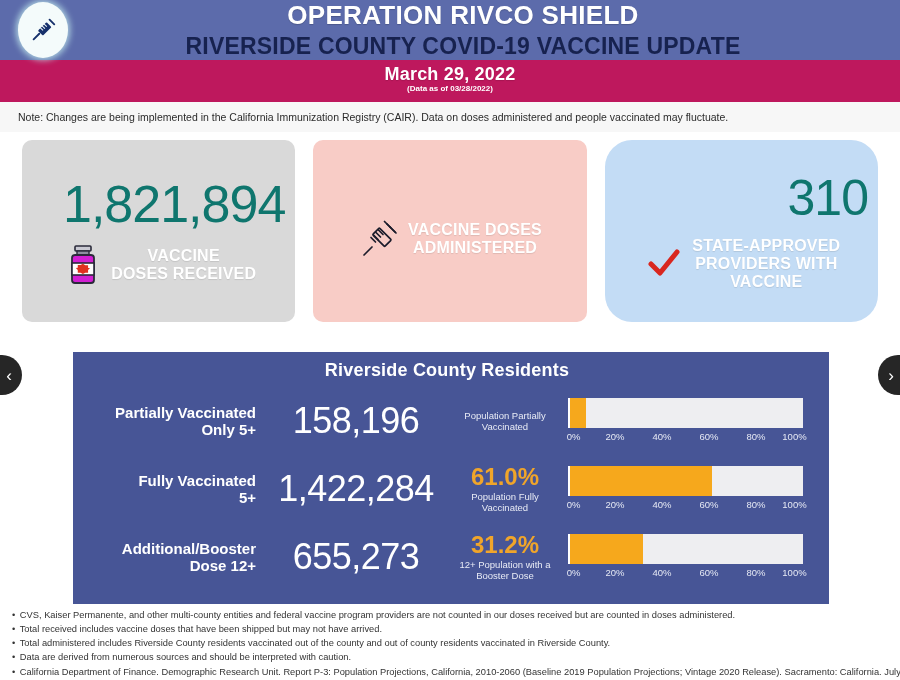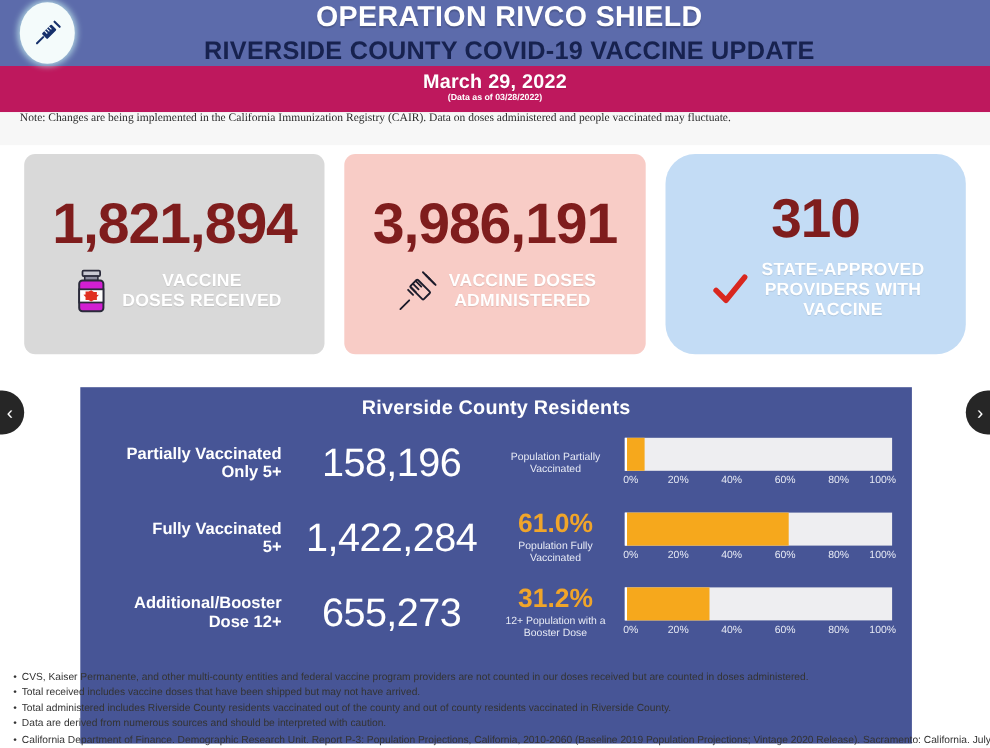--- a/index.html
+++ b/index.html
@@ -93,23 +93,22 @@
     font-weight: bold;
     color: #ffffff;
     margin-top: -1px;
   }
 
   
   .note-bar {
     height: 30px;
     background: #f7f7f7;
     display: flex;
-    align-items: flex-start;
+    align-items: center;
     padding-left: 18px;
-    font-family: Liberation Serif, serif;
   }
 
   .note-text {
     font-size: 10.5px;
     color: #2b2b2b;
   }
 
   
   .cards-row {
     display: flex;
@@ -123,25 +122,25 @@
     border-radius: 10px;
     padding: 12px 10px 10px 10px;
     display: flex;
     flex-direction: column;
     justify-content: center;
     position: relative;
   }
 
   .card-number {
     font-size: 52px;
-    color: #7f1d1d;
-    text-align: center;
+    color: #0f766e;
+    text-align: right;
     line-height: 1;
     letter-spacing: -1px;
-    font-weight: bold;
+    font-weight: normal;
   }
 
   .card-number.small { font-size: 50px; }
 
   .card-bottom {
     display: flex;
     align-items: center;
     justify-content: center;
     margin-top: 14px;
     gap: 6px;
@@ -164,23 +163,23 @@
     letter-spacing: 0.2px;
     text-shadow: 0 1px 1px rgba(0,0,0,0.10);
   }
 
   
   .residents-panel {
     position: absolute;
     left: 73px;
     top: 352px;
     width: 756px;
-    height: 324px;
+    height: 252px;
     background: #475596;
-    padding: 8px 0 0 0;
+    padding: 8px 8px 0 0;
   }
 
   .panel-title {
     text-align: center;
     font-size: 18px;
     font-weight: bold;
     color: #ffffff;
     letter-spacing: 0.2px;
     margin-bottom: 6px;
   }
@@ -362,21 +361,20 @@
           </svg>
         </div>
         <div class="card-label">
           <div>VACCINE</div>
           <div>DOSES RECEIVED</div>
         </div>
       </div>
     </div>
 
     <div class="card" style="background:#f8ccc6;">
-      <div class="card-number">3,986,191</div>
       <div class="card-bottom">
         <div class="card-icon">
           <svg width="42" height="42" viewBox="0 0 42 42">
             <g stroke="#1c1c2b" stroke-width="1.7" fill="none" stroke-linecap="round">
               <line x1="5" y1="37" x2="13" y2="29"></line>
               <rect x="14.5" y="14.5" width="17" height="9.5" rx="1" transform="rotate(45 23 19.2)"></rect>
               <line x1="28" y1="6" x2="36" y2="14"></line>
               <line x1="25.5" y1="3.5" x2="31.5" y2="9.5"></line>
               <line x1="31" y1="9" x2="37" y2="15"></line>
               <line x1="19.5" y1="12" x2="24" y2="16.5"></line>

